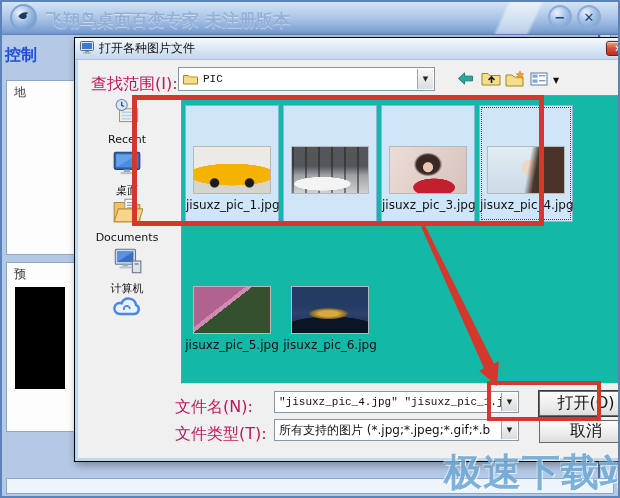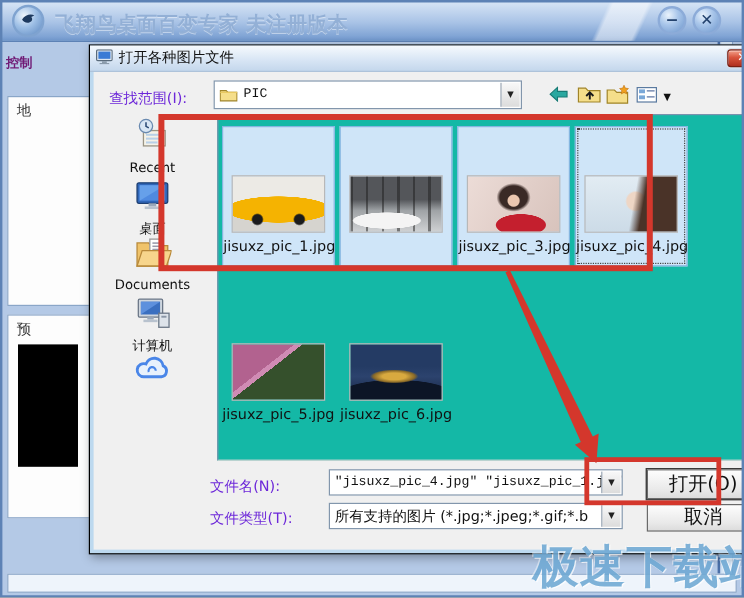--- a/index.html
+++ b/index.html
@@ -18,21 +18,21 @@
     background:radial-gradient(circle at 35% 30%, #eef5fc, #9fc0e6 45%, #5d88c0);
     border:2px solid #7fa3d0; display:flex; align-items:center; justify-content:center; }
   .bg-title { position:absolute; left:46px; top:9px; font-size:17px; font-weight:bold;
     color:#93b0d6; text-shadow:0 1px 0 rgba(255,255,255,.45); white-space:nowrap; }
   .win-btn { position:absolute; top:5px; width:24px; height:24px; border-radius:50%;
     background:radial-gradient(circle at 35% 28%, #eaf3fc, #a9c6ea 42%, #6d96cc);
     border:2px solid #8cabd8; color:#24436e; font-size:13px; font-weight:bold;
     display:flex; align-items:center; justify-content:center; line-height:1; cursor:pointer; }
   .win-btn.min { left:548px; } .win-btn.cls { left:577px; }
 
-  .bg-left-tab { position:absolute; left:5px; top:45px; color:#701a75; font-size:11px;
+  .bg-left-tab { position:absolute; left:5px; top:45px; color:#1d4ed8; font-size:16px;
     font-weight:bold; z-index:1; }
   .bg-panel { position:absolute; background:#fdfdfd; border:1px solid #8aa6c8; z-index:1; }
   .p1 { left:6px; top:80px; width:70px; height:175px; }
   .p2 { left:6px; top:262px; width:70px; height:170px; }
   .bg-panel .plabel { position:absolute; left:7px; top:3px; font-size:12px; color:#333; }
   .preview-black { position:absolute; left:8px; top:24px; width:50px; height:102px; background:#000; }
   .bg-right { position:absolute; left:595px; top:35px; width:25px; height:459px; background:#b4c9e6; }
   .bg-right .vline { position:absolute; left:3px; top:0; width:2px; height:100%; background:#4a6fa8; }
   .bg-right .lightcol { position:absolute; left:6px; top:0; width:10px; height:100%; background:#d6e6f6; border-right:1px solid #8aa8cc; }
   .bg-statusbar { position:absolute; left:6px; top:478px; width:608px; height:16px;
@@ -46,21 +46,21 @@
   .dlg-titlebar { position:absolute; left:0; top:0; width:100%; height:22px;
     background:linear-gradient(#f6fafd, #d9e6f5 55%, #c4d7ec);
     border-bottom:1px solid #aec3da; display:flex; align-items:center; padding:0 5px; }
   .dlg-title { font-size:12px; color:#111; margin-left:5px; }
   .dlg-close { margin-left:auto; width:25px; height:15px; border-radius:3px;
     background:linear-gradient(#f4a38c, #d9543c 45%, #b03020);
     border:1px solid #7a1f12; box-shadow:inset 0 1px 0 rgba(255,255,255,.55), 0 0 0 1px #d8e2ee;
     color:#fff; font-size:10px; font-weight:bold; display:flex; align-items:center; justify-content:center;
     line-height:1; cursor:pointer; }
 
-  .lbl { position:absolute; font-size:12px; color:#6d28d9; white-space:nowrap; }
+  .lbl { position:absolute; font-size:16px; color:#be185d; white-space:nowrap; }
   .combo { position:absolute; background:#fff; border:1px solid #8296ac; overflow:hidden;
     display:flex; align-items:center; padding-left:4px; cursor:pointer; }
   .combo .val { font-family:"Liberation Mono","DejaVu Sans Mono",monospace; font-size:11px;
     color:#111; white-space:nowrap; overflow:hidden; }
   .combo .arrowbox { position:absolute; right:1px; top:1px; bottom:1px; width:16px;
     background:linear-gradient(#f8f8f8,#dcdcdc); border-left:1px solid #9aa6b4;
     display:flex; align-items:center; justify-content:center; font-size:7px; color:#222; }
   .toolbtn { position:absolute; top:31px; width:24px; height:22px; display:flex;
     align-items:center; justify-content:center; cursor:pointer; }
   .views-caret { position:absolute; left:478px; top:38px; font-size:8px; color:#111; cursor:pointer; }

